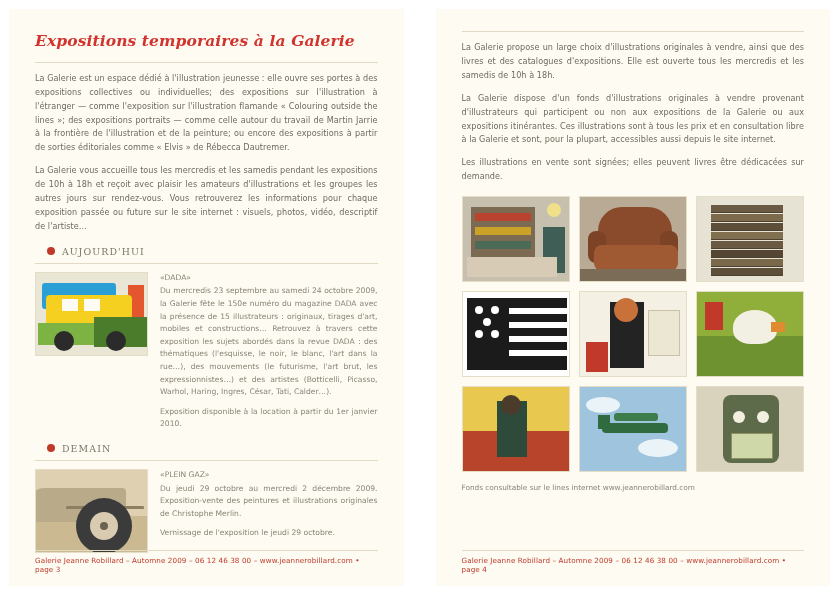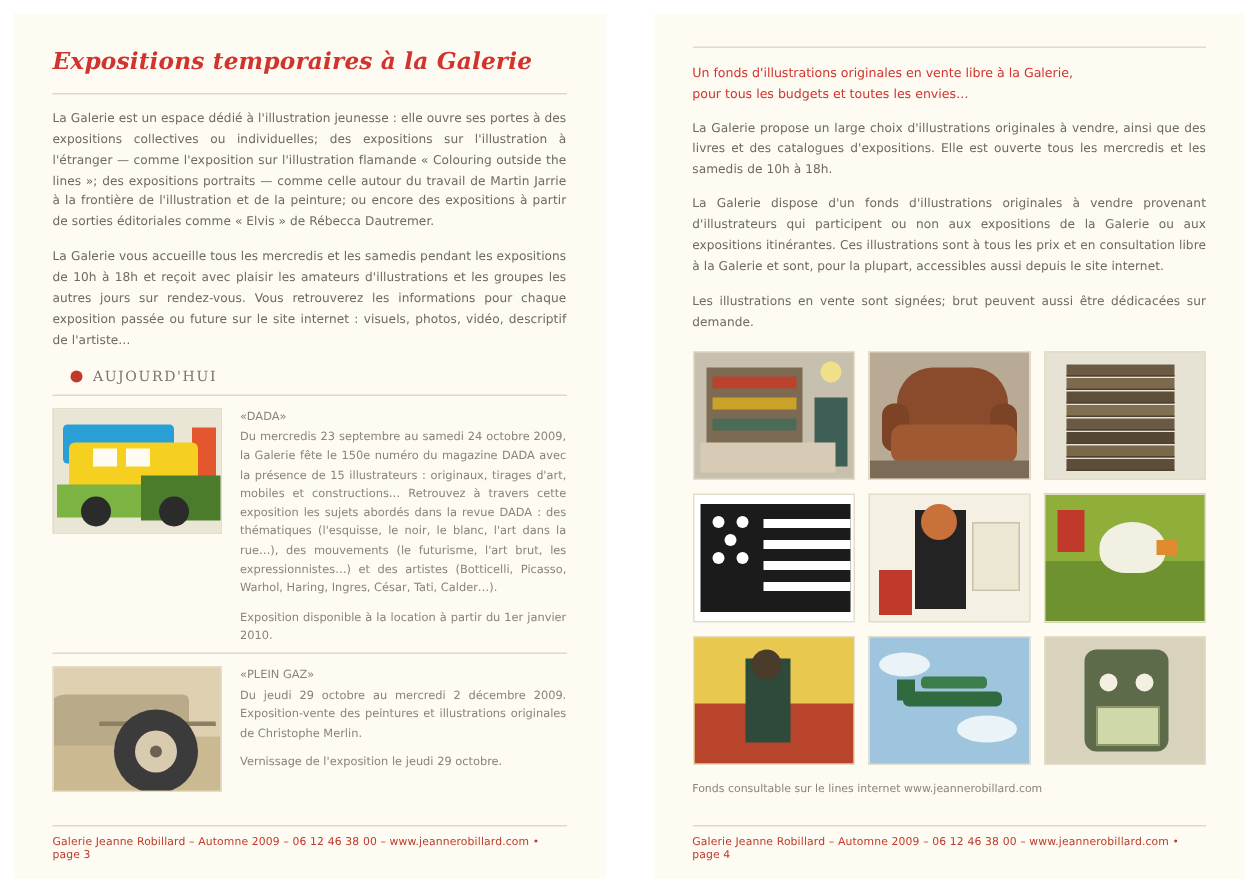--- a/index.html
+++ b/index.html
@@ -271,20 +271,24 @@
         <span class="wheel1"></span>
         <span class="wheel2"></span>
       </div>
       <div class="txt">
         <span class="ev-title">«DADA»</span>
         <span>Du mercredis 23 septembre au samedi 24 octobre 2009, la Galerie fête le 150e numéro du magazine DADA avec la présence de 15 illustrateurs : originaux, tirages d'art, mobiles et constructions… Retrouvez à travers cette exposition les sujets abordés dans la revue DADA : des thématiques (l'esquisse, le noir, le blanc, l'art dans la rue…), des mouvements (le futurisme, l'art brut, les expressionnistes…) et des artistes (Botticelli, Picasso, Warhol, Haring, Ingres, César, Tati, Calder…).</span>
         <span class="ev-avail">Exposition disponible à la location à partir du 1er janvier 2010.</span>
       </div>
     </div>
 
+    <div class="sect-head">
+      <span class="bullet"></span>
+      <span class="label">DEMAIN</span>
+    </div>
     <hr class="sect-rule">
 
     <div class="event">
       <div class="thumb art-gaz">
         <span class="sky"></span>
         <span class="ground"></span>
         <span class="body"></span>
         <span class="fender"></span>
         <span class="tire"></span>
         <span class="rim"></span>
@@ -300,28 +304,24 @@
     <div class="footer">
       <hr>
       <div class="ftxt">Galerie Jeanne Robillard – Automne 2009 – 06 12 46 38 00 – www.jeannerobillard.com • page 3</div>
     </div>
   </div>
 
   <div class="page right">
 
     <hr class="title-rule">
 
-    <div class="lead">
-      <span>Un fonds d'illustrations originales en vente libre à la Galerie,</span>
-      <span class="l2">pour tous les budgets et toutes les envies…</span>
-    </div>
 
     <p class="body">La Galerie propose un large choix d'illustrations originales à vendre, ainsi que des livres et des catalogues d'expositions. Elle est ouverte tous les mercredis et les samedis de 10h à 18h.</p>
     <p class="body">La Galerie dispose d'un fonds d'illustrations originales à vendre provenant d'illustrateurs qui participent ou non aux expositions de la Galerie ou aux expositions itinérantes. Ces illustrations sont à tous les prix et en consultation libre à la Galerie et sont, pour la plupart, accessibles aussi depuis le site internet.</p>
-    <p class="body">Les illustrations en vente sont signées; brut peuvent aussi être dédicacées sur demande.</p>
+    <p class="body">Les illustrations en vente sont signées; elles peuvent livres être dédicacées sur demande.</p>
 
     <div class="grid">
 
       <div class="cell c1">
         <span class="shelf"></span>
         <span class="row" style="left:12px;top:16px;width:56px;height:8px;"></span>
         <span class="row" style="left:12px;top:30px;width:56px;height:8px;background:#c9a227;"></span>
         <span class="row" style="left:12px;top:44px;width:56px;height:8px;background:#4c6b57;"></span>
         <span class="chair"></span>
         <span class="table"></span>

